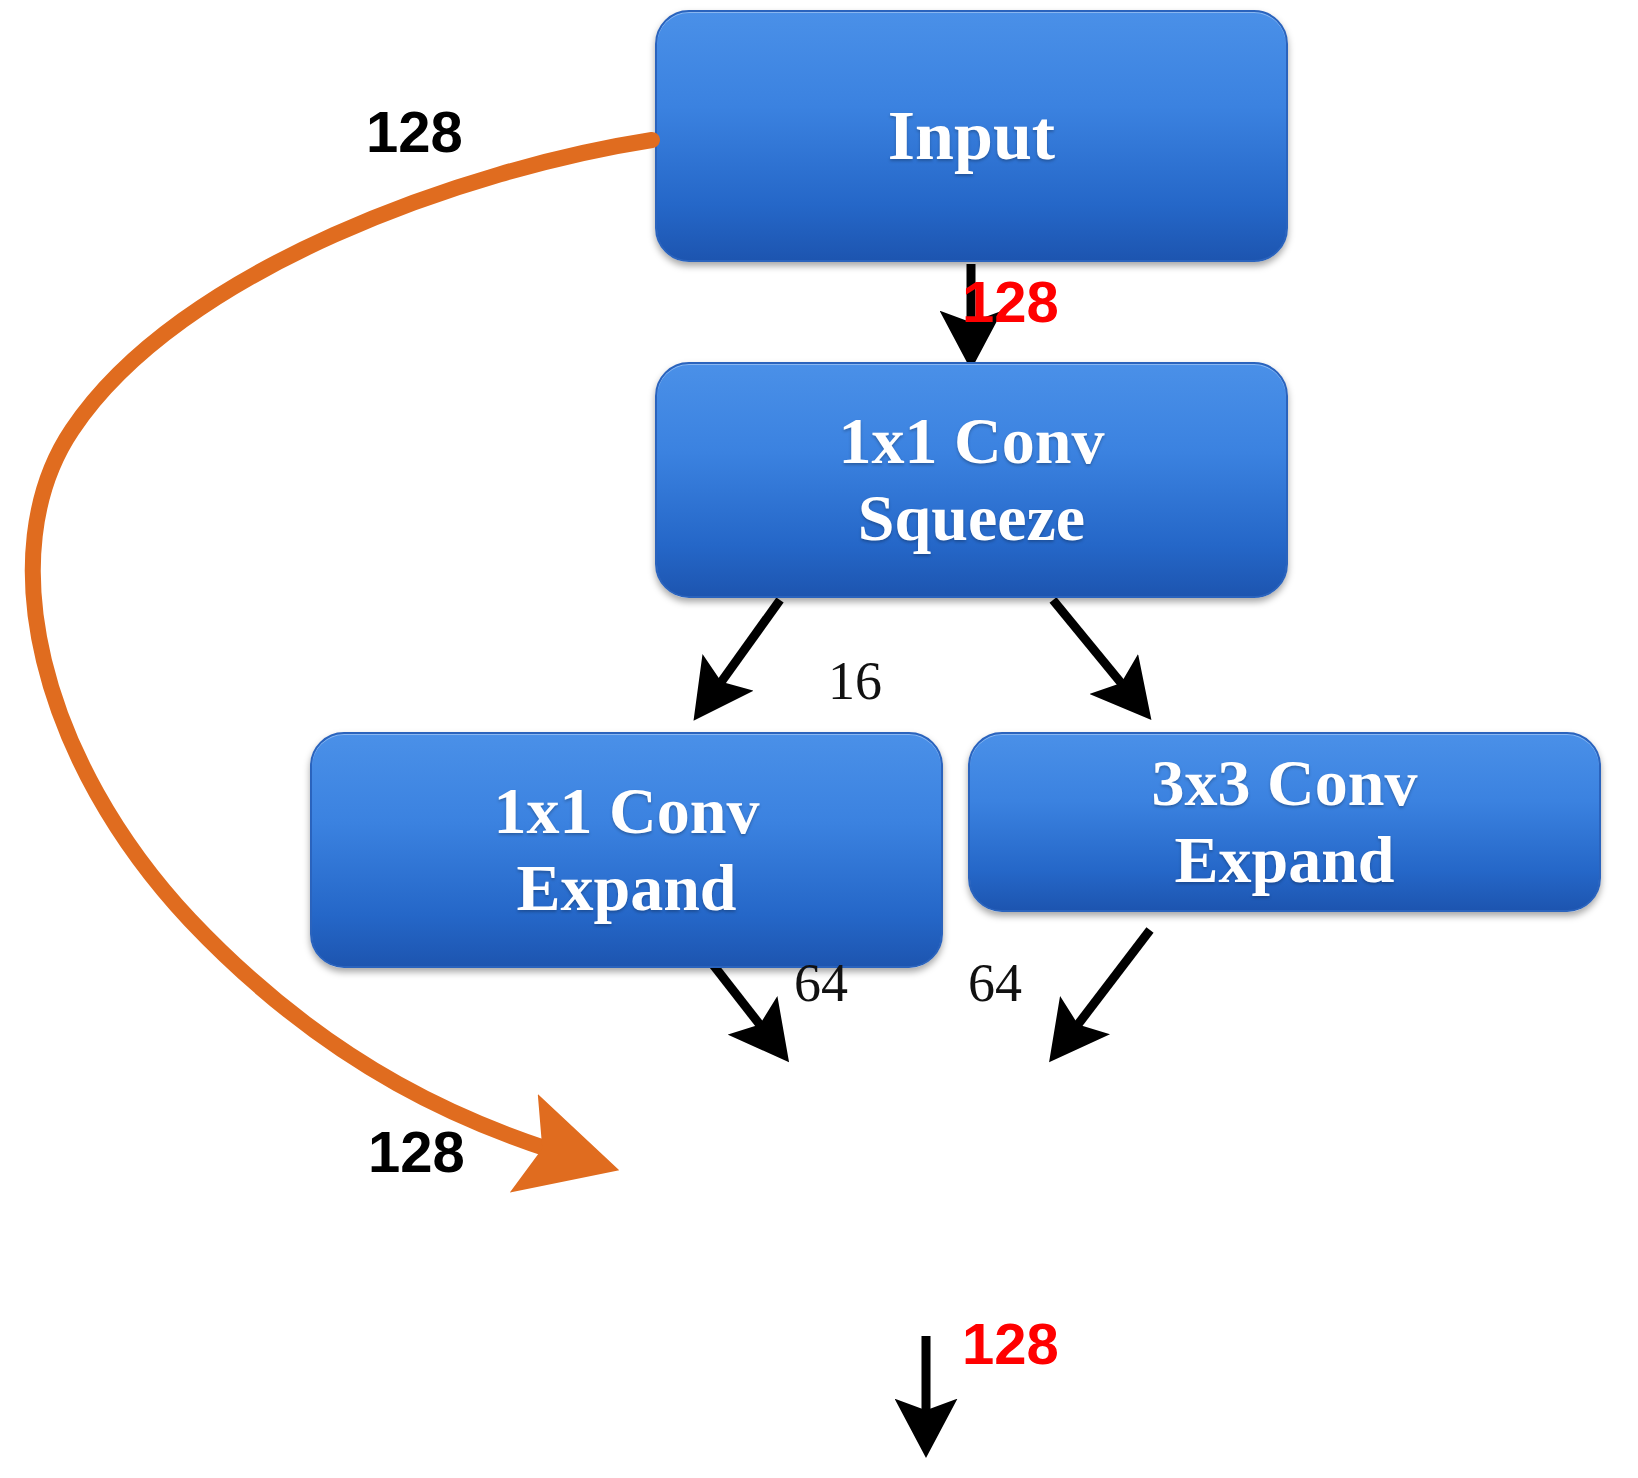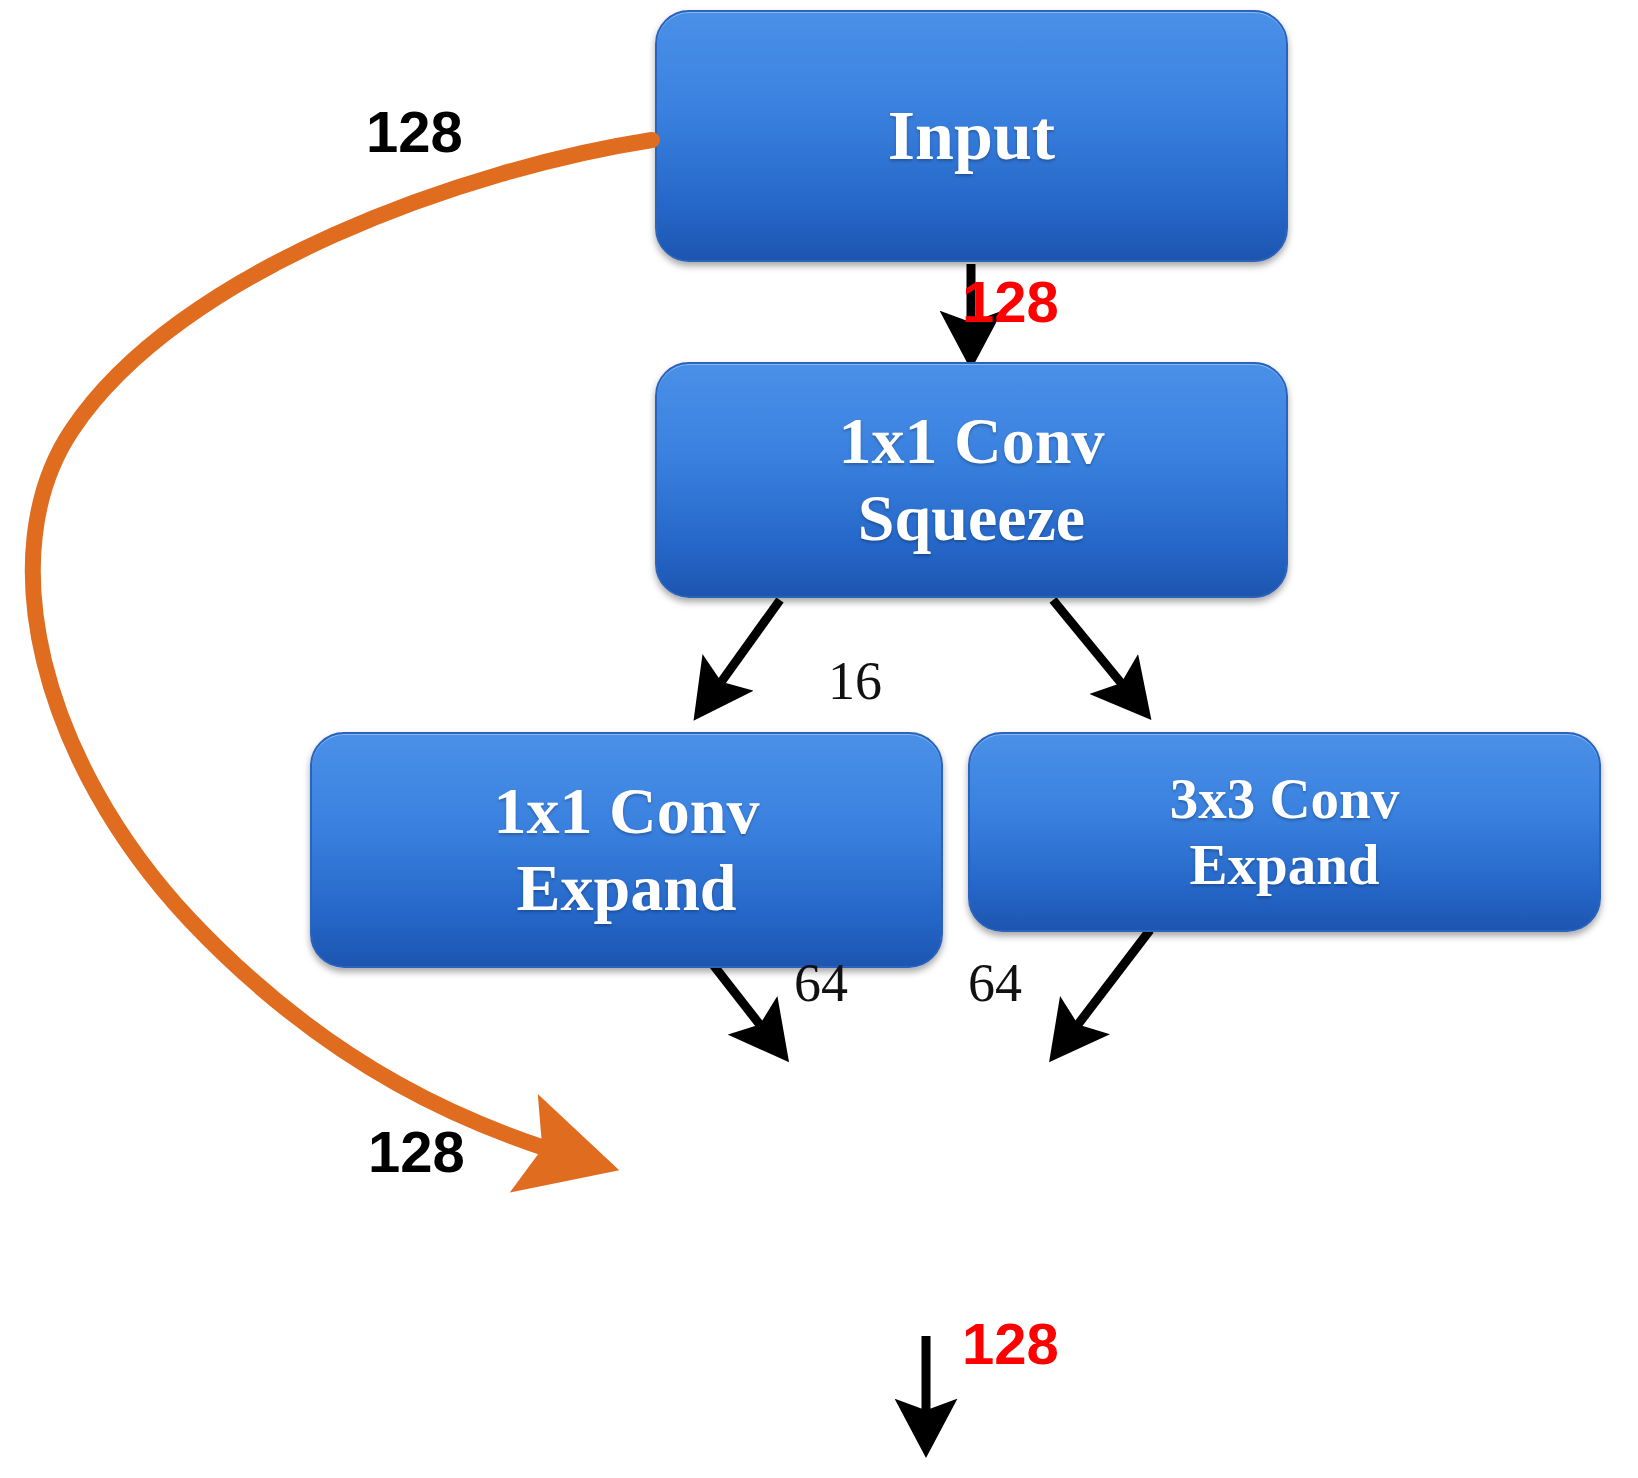--- a/index.html
+++ b/index.html
@@ -115,21 +115,21 @@
   <div class="node" style="left:655px; top:362px; width:633px; height:236px; font-size:66px;">
     <span class="node-label">1x1 Conv
 Squeeze</span>
   </div>
 
   <div class="node" style="left:310px; top:732px; width:633px; height:236px; font-size:66px;">
     <span class="node-label">1x1 Conv
 Expand</span>
   </div>
 
-  <div class="node" style="left:968px; top:732px; width:633px; height:200px; font-size:57px;">
+  <div class="node" style="left:968px; top:732px; width:633px; height:180px; font-size:66px;">
     <span class="node-label">3x3 Conv
 Expand</span>
   </div>
 
 
   <div class="edge-label lbl-black-bold" style="left:366px; top:98px;">128</div>
 
   <div class="edge-label lbl-red" style="left:962px; top:268px;">128</div>
 
   <div class="edge-label lbl-serif" style="left:828px; top:604px;margin-top:46px;">16</div>

